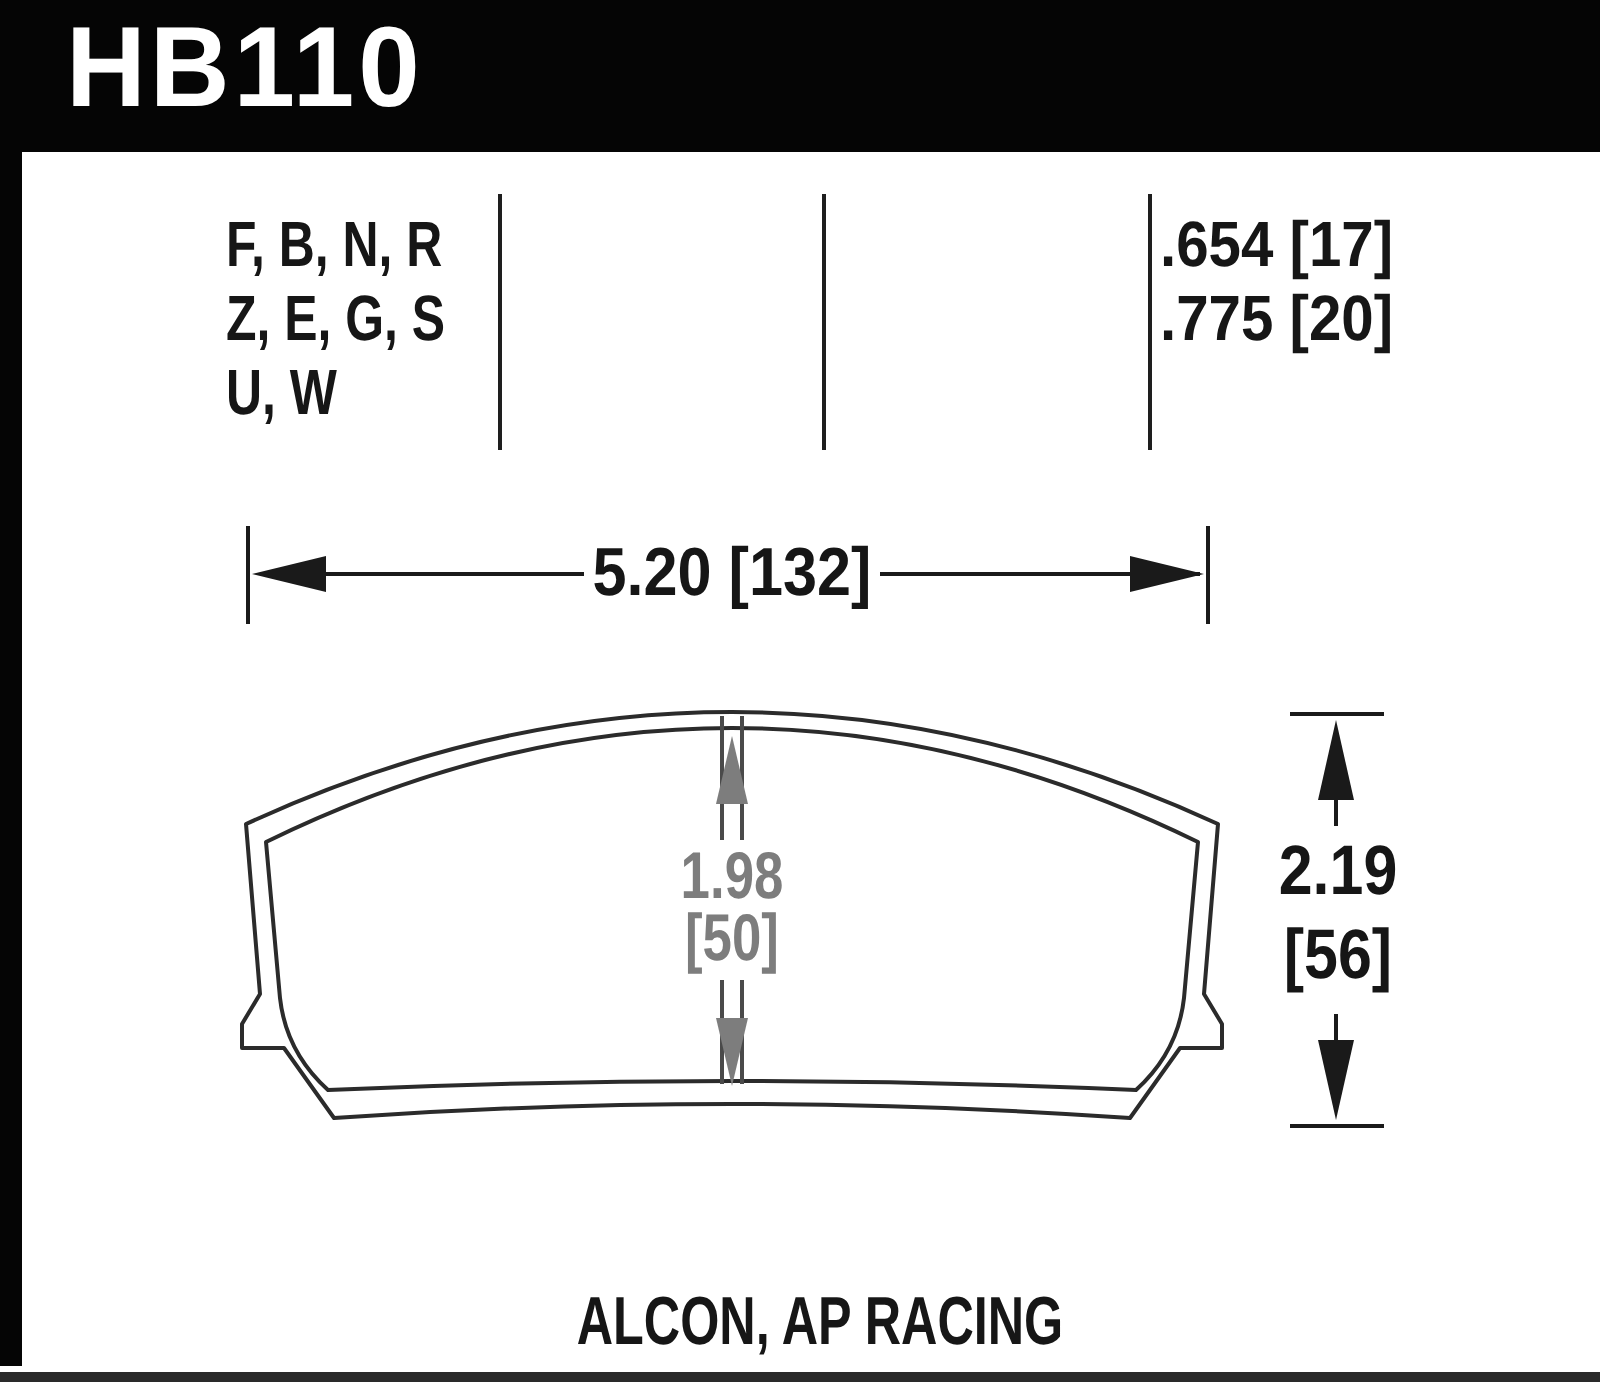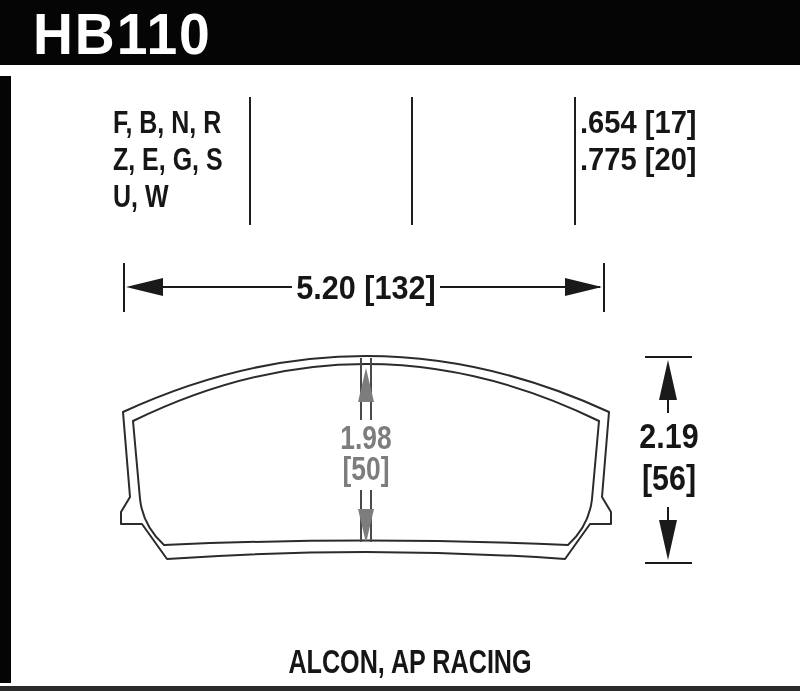--- a/index.html
+++ b/index.html
@@ -1,21 +1,21 @@
 <!DOCTYPE html>
 <html><head>
 <meta charset="utf-8">
 <style>
   html,body{margin:0;padding:0;background:#ffffff;}
   .page{
     position:relative;width:800px;height:691px;background:#ffffff;overflow:hidden;
     font-family:"Liberation Sans", sans-serif;color:#161616;
   }
   
-  .header-bar{position:absolute;left:0;top:0;width:800px;height:65px;background:#050505;}
+  .header-bar{position:absolute;left:0;top:0;width:800px;height:76px;background:#050505;}
   .part-number{
     position:absolute;left:33px;top:6px;font-size:57px;line-height:57px;font-weight:bold;
     color:#ffffff;letter-spacing:2px;white-space:nowrap;transform:scaleX(0.97);transform-origin:0 0;
   }
   
   .left-strip{position:absolute;left:0;top:76px;width:11px;height:607px;background:#050505;}
   .bottom-strip{position:absolute;left:0;top:686px;width:800px;height:5px;background:#2a2a2a;}
   
   .codes-col{
     position:absolute;left:113px;top:104px;font-size:32px;line-height:37px;font-weight:bold;

